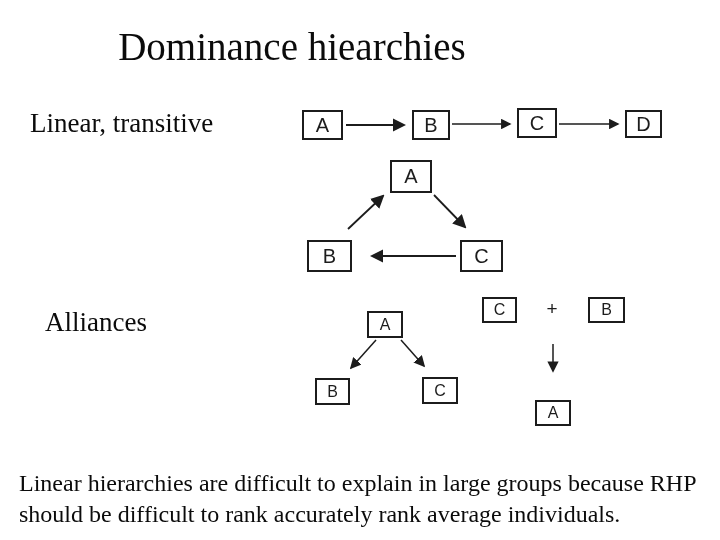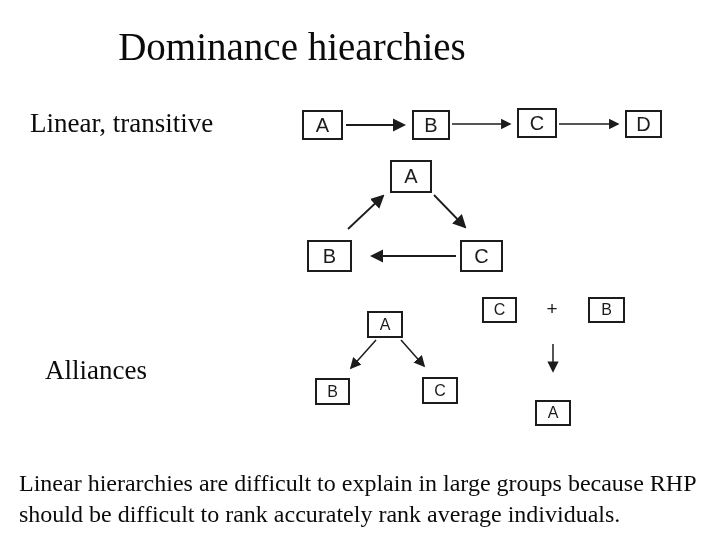--- a/index.html
+++ b/index.html
@@ -26,21 +26,21 @@
   }
   .section-label {
     position: absolute;
     font-size: 27px;
     font-family: "Liberation Serif", serif;
     color: #0b0b0b;
     white-space: nowrap;
   }
   .label-linear       { left: 30px; top: 108px; }
   .label-intransitive { left: 38px; top: 199px; }
-  .label-alliances    { left: 45px; top: 307px; margin-top: 48px; }
+  .label-alliances    { left: 45px; top: 307px; }
 
   .arrows {
     position: absolute;
     left: 0; top: 0;
     width: 720px; height: 540px;
   }
 
   .node {
     position: absolute;
     box-sizing: border-box;

